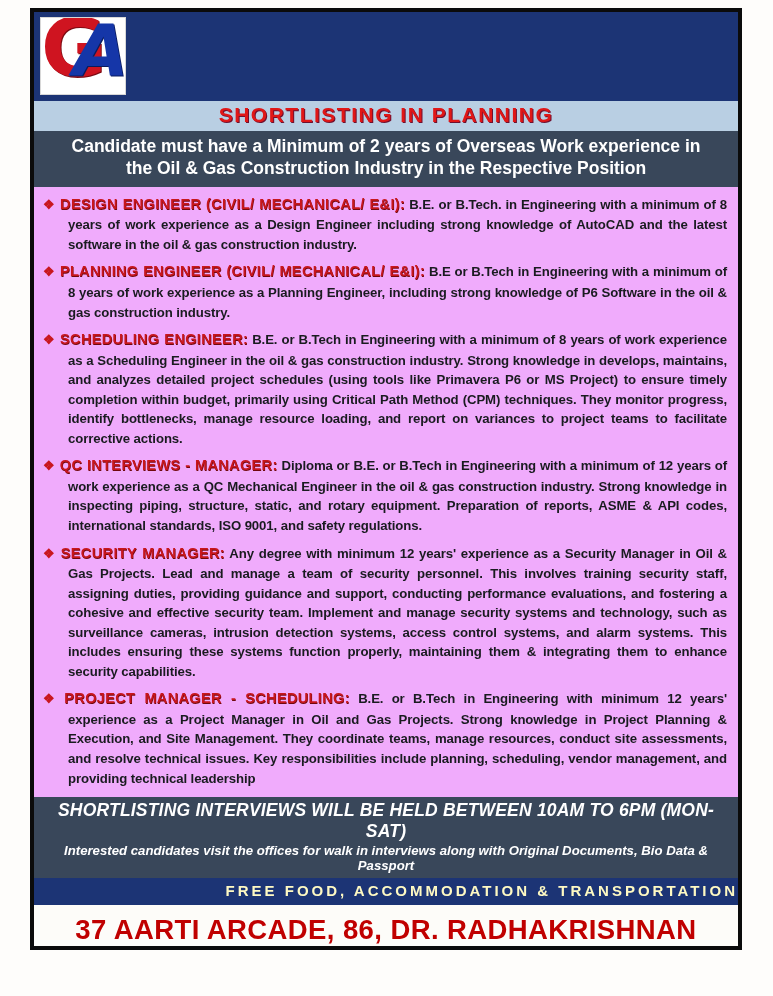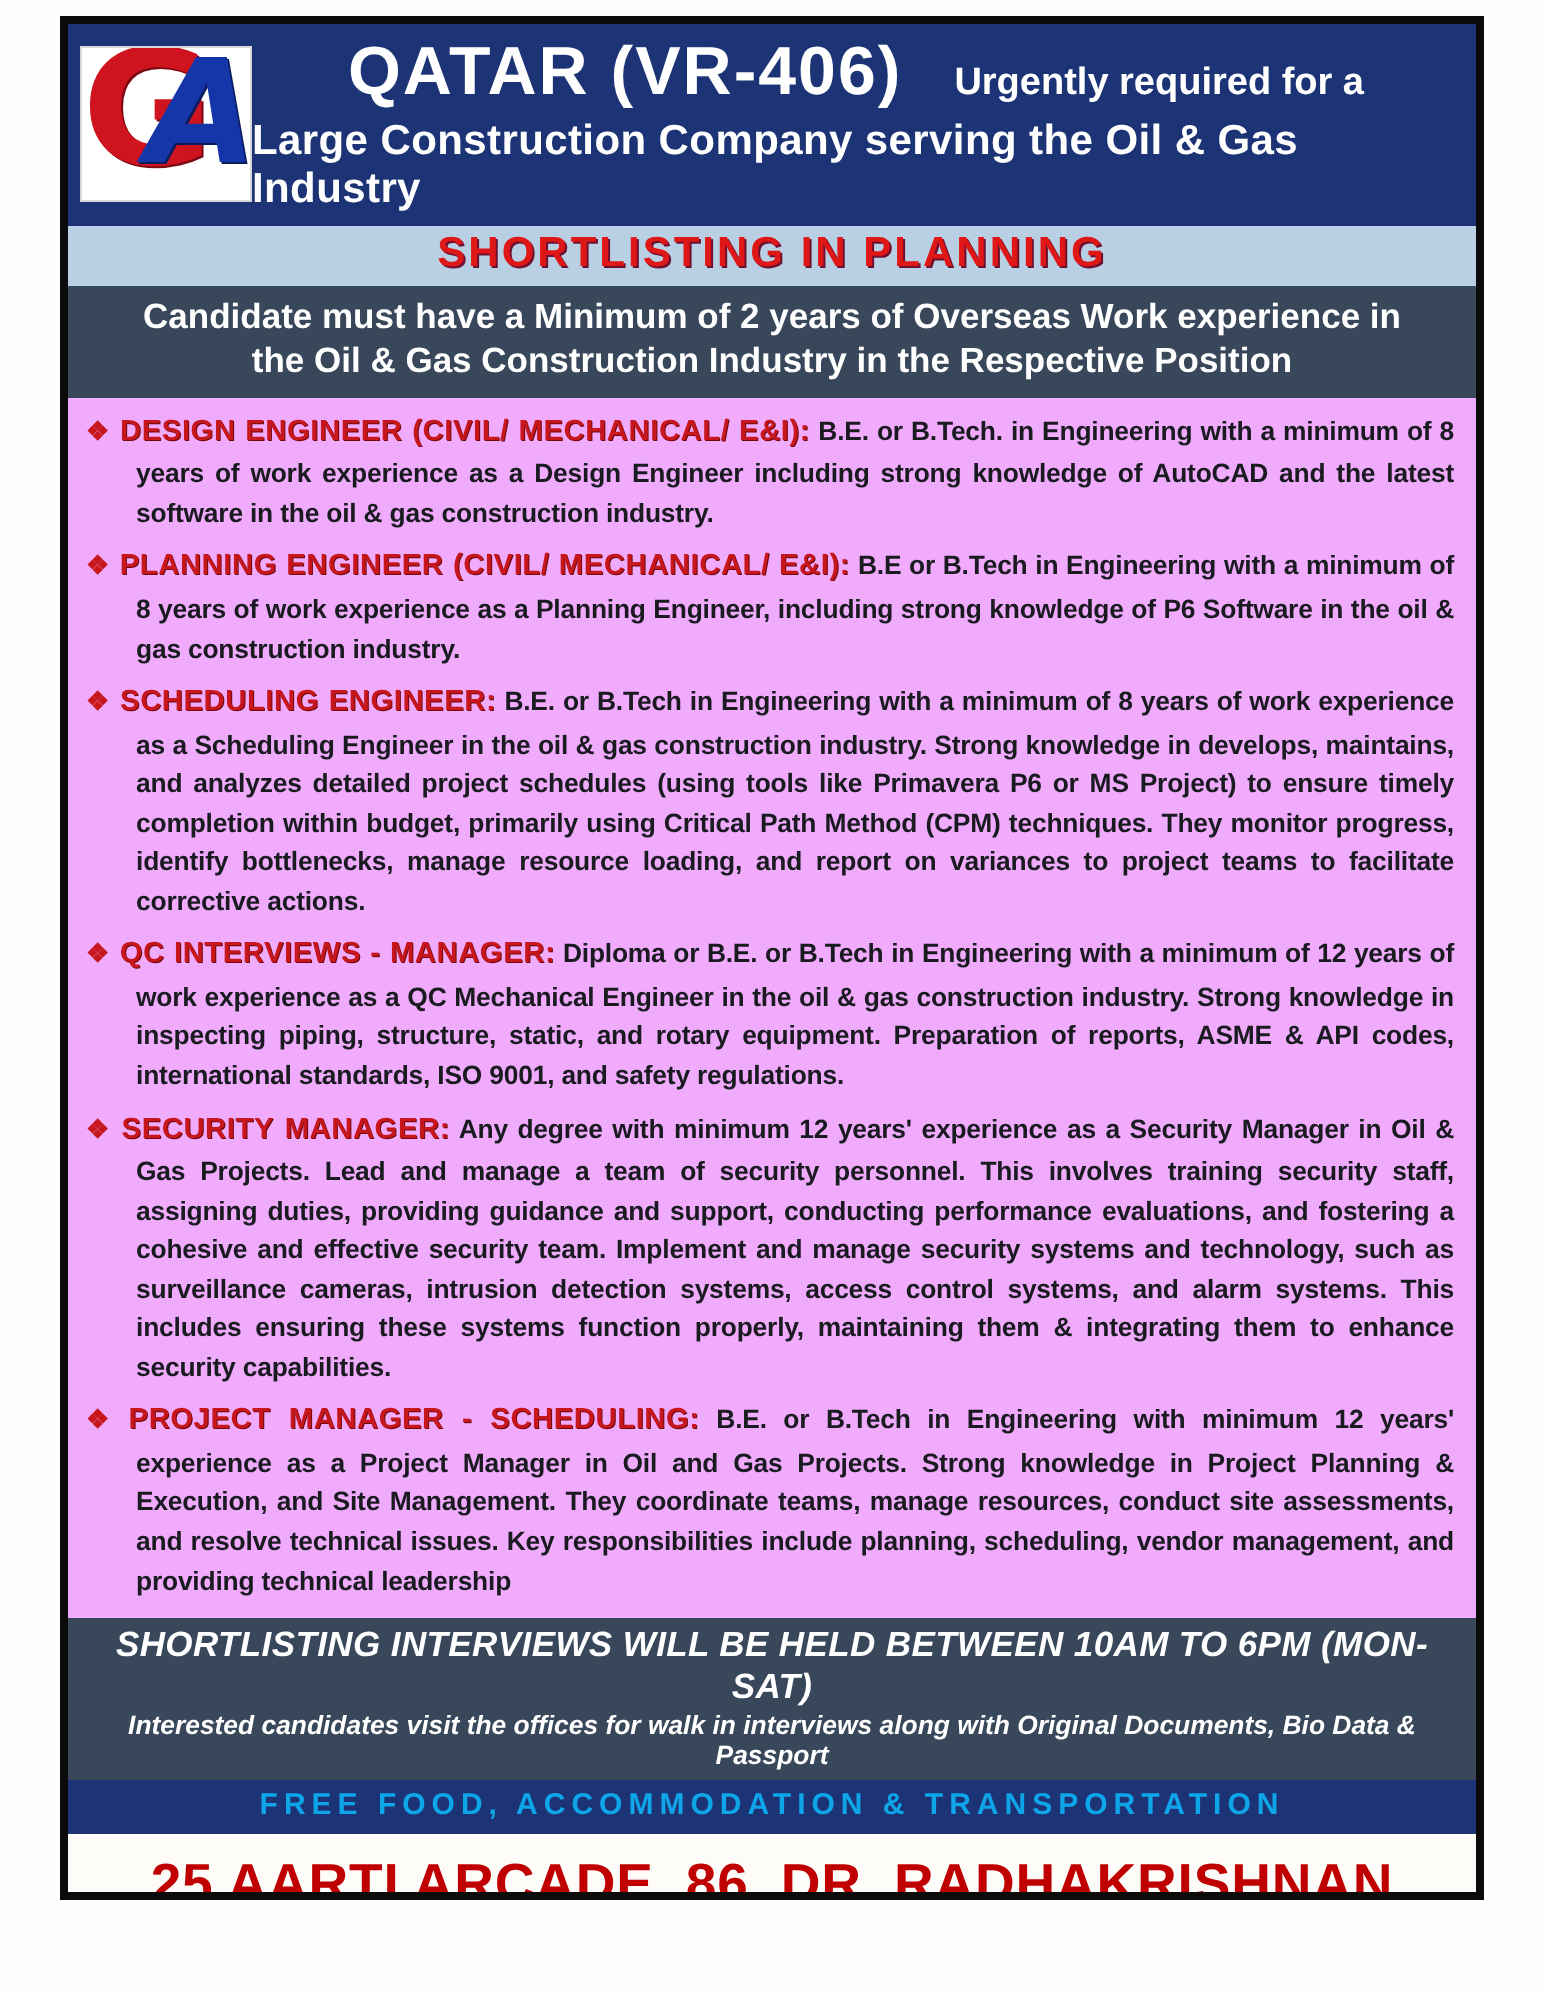--- a/index.html
+++ b/index.html
@@ -59,45 +59,38 @@
   }
   .bullet { color: #c8161d; font-size: 13px; margin-right: 5px; }
   .jtitle { color: #c8161d; font-size: 14.6px; letter-spacing: 0.3px; text-shadow: 0.5px 0.5px 0 #70080c; }
   .jdesc { color: #1a1b20; }
 
   
   .band-interview { background: #39475a; color: #ffffff; text-align: center; padding: 3px 6px 5px; flex: none; font-style: italic; }
   .iv1 { font-size: 17.5px; font-weight: bold; letter-spacing: 0.2px; }
   .iv2 { font-size: 13.2px; font-weight: bold; margin-top: 1px; }
   .band-benefits {
-    background: #1c3475; color: #0ea5e9; text-align: center;
+    background: #1c3475; color: #fef9c3; text-align: right;
     font-weight: bold; font-size: 15px; letter-spacing: 3px; padding: 4px 0 6px; flex: none;
   }
 
   
   .ftr { background: #fdfcf9; text-align: center; padding: 7px 8px 8px; flex: none; }
   .addr { color: #c00000; font-weight: bold; font-size: 27.5px; line-height: 1.32; letter-spacing: 0.4px; }
 </style>
 </head>
 <body>
 
 <div class="page">
   <div class="doc">
 
     <header class="hdr">
       <div class="logo">
         <span class="g">G</span>
         <span class="a">A</span>
-      </div>
-      <div class="hdr-text">
-        <div class="hdr-line1">
-          <span class="hdr-title">QATAR (VR-406)</span>
-          <span class="hdr-urgent">Urgently required for a</span>
-        </div>
-        <div class="hdr-line2">Large Construction Company serving the Oil &amp; Gas Industry</div>
       </div>
     </header>
 
     <div class="band-shortlist">SHORTLISTING IN PLANNING</div>
 
     <div class="band-req">Candidate must have a Minimum of 2 years of Overseas Work experience in the Oil &amp; Gas Construction Industry in the Respective Position</div>
 
     <main class="jobs">
       <p class="job">
         <span class="bullet">❖</span><span class="jtitle">DESIGN ENGINEER (CIVIL/ MECHANICAL/ E&amp;I):</span>
@@ -126,18 +119,18 @@
     </main>
 
     <div class="band-interview">
       <div class="iv1">SHORTLISTING INTERVIEWS WILL BE HELD BETWEEN 10AM TO 6PM (MON-SAT)</div>
       <div class="iv2">Interested candidates visit the offices for walk in interviews along with Original Documents, Bio Data &amp; Passport</div>
     </div>
 
     <div class="band-benefits">FREE FOOD, ACCOMMODATION &amp; TRANSPORTATION</div>
 
     <footer class="ftr">
-      <div class="addr">25 AARTI ARCADE, 86, DR. RADHAKRISHNAN</div>
+      <div class="addr">37 AARTI ARCADE, 86, DR. RADHAKRISHNAN</div>
 
     </footer>
 
   </div>
 </div>
 
 </body></html>

